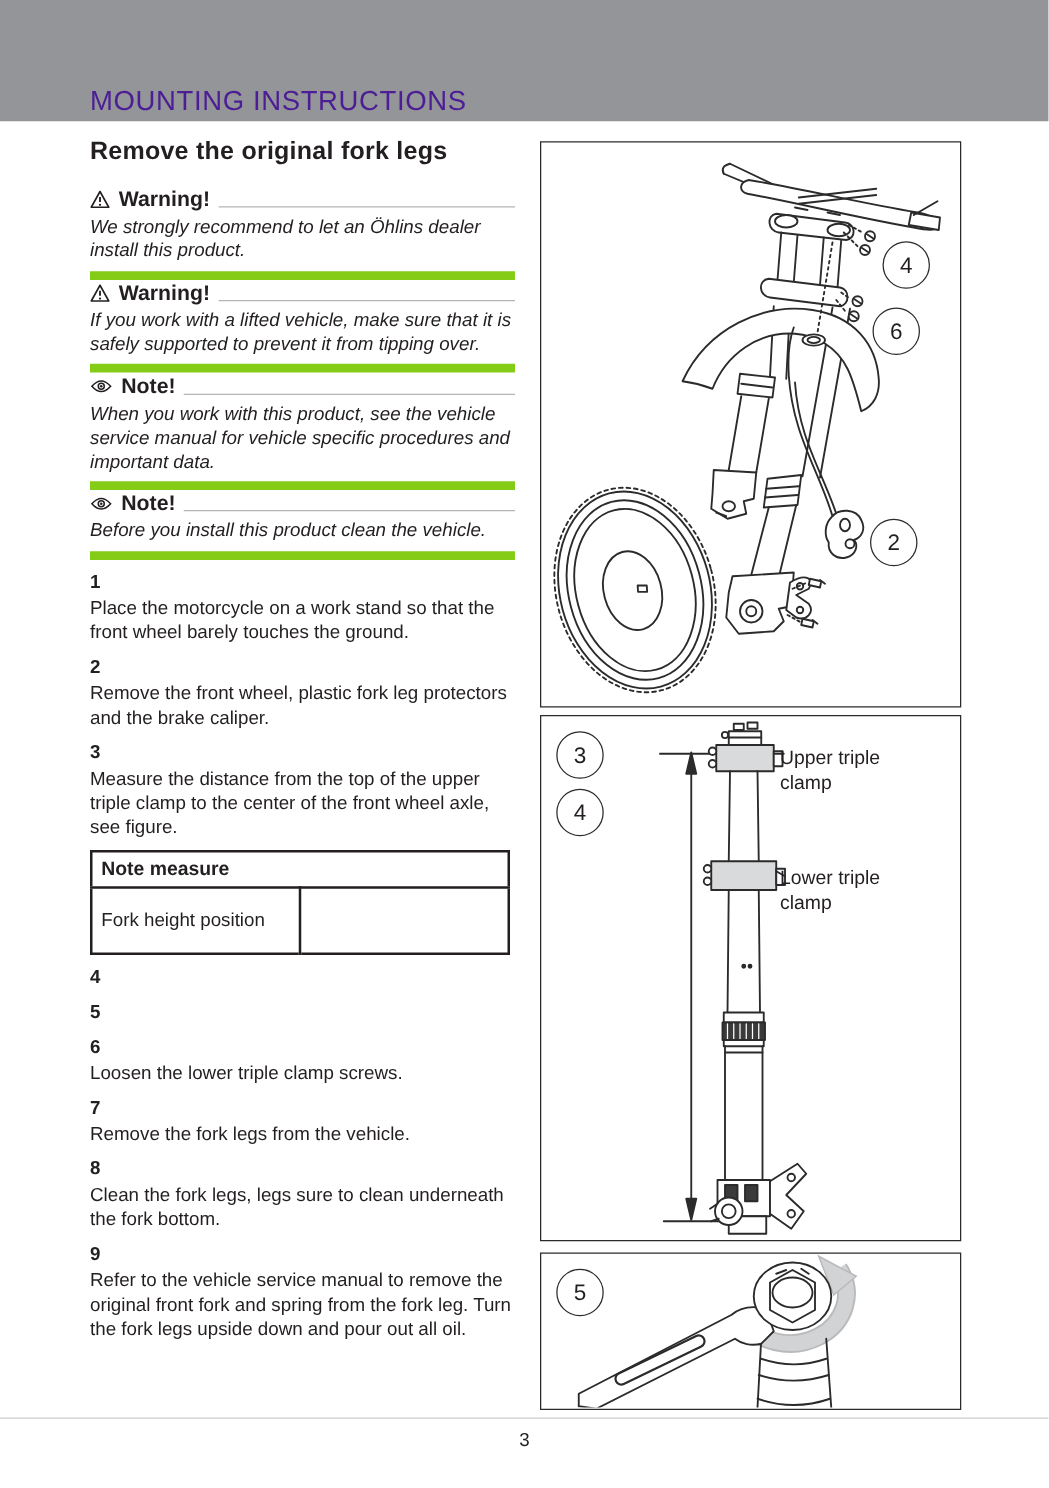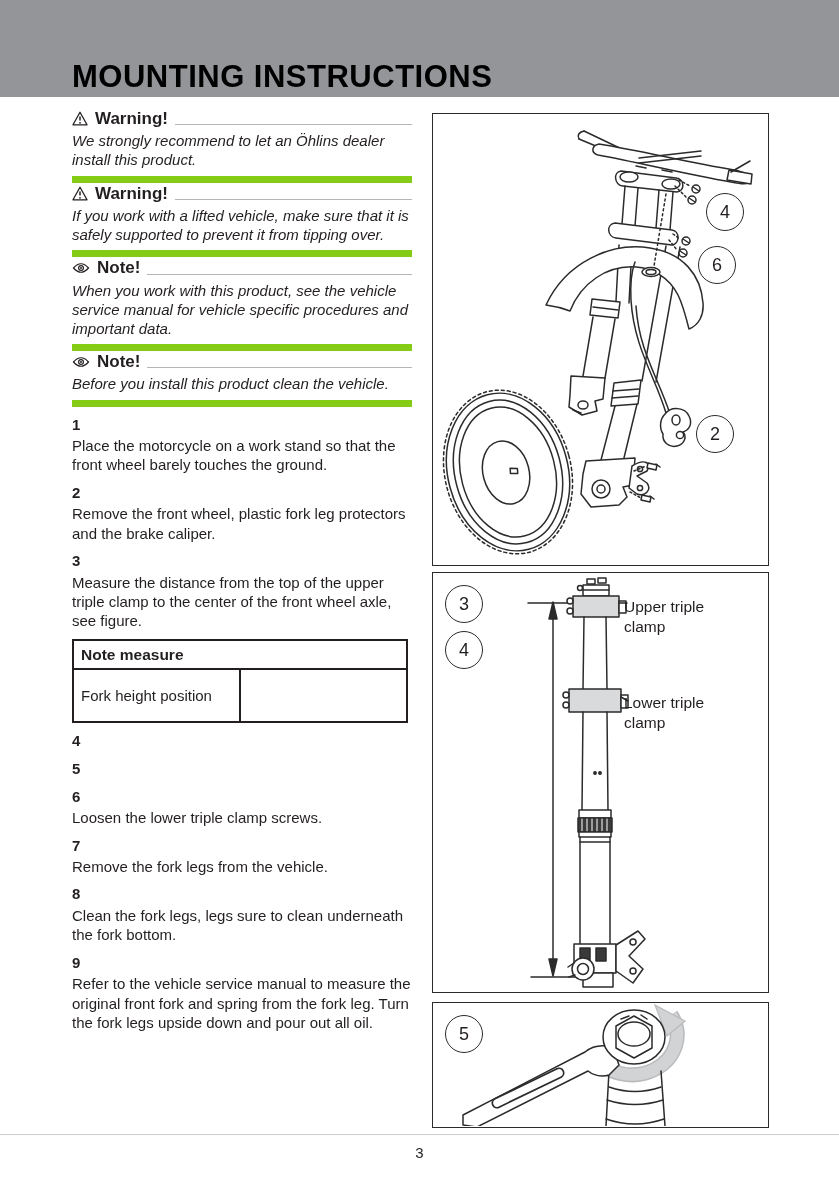--- a/index.html
+++ b/index.html
@@ -6,21 +6,21 @@
   .page{
     position:relative;width:839px;height:1190px;margin:0 auto;background:#fff;
     font-family:"Liberation Sans", sans-serif;color:#231f20;overflow:hidden;
   }
   
   .masthead{
     position:absolute;left:0;top:0;width:839px;height:97px;background:#939598;
     display:flex;align-items:flex-end;box-sizing:border-box;padding:0 0 5px 72px;
   }
   .masthead h1{
-    margin:0;color:#000000;font-size:31px;font-weight:bold;letter-spacing:.5px;line-height:1;
+    margin:0;color:#4c1d95;font-size:22px;font-weight:normal;letter-spacing:.5px;line-height:1;
   }
   
   .left-col{position:absolute;left:72px;top:108px;width:340px;}
   .section-heading{margin:2px 0 16px;font-size:20px;font-weight:bold;letter-spacing:.2px;}
   .alert{}
   .alert-head{display:flex;align-items:center;gap:7px;}
   .alert-title{font-size:17px;font-weight:bold;line-height:1.25;}
   .head-rule{flex:1;height:1px;background:#b5b5b5;align-self:flex-end;margin-bottom:4px;}
   .alert-body{
     margin:2px 0 0;padding-bottom:6px;border-bottom:7px solid #84cc16;
@@ -67,20 +67,21 @@
 <body>
 
 <div class="page">
 
   <header class="masthead">
     <h1>MOUNTING INSTRUCTIONS</h1>
   </header>
 
   <section class="left-col">
 
+    <h2 class="section-heading">Remove the original fork legs</h2>
 
     <div class="alert">
       <div class="alert-head">
         <span class="icon">
           <svg width="16" height="15" viewBox="0 0 16 15">
               <path d="M8 1.2 L15 13.8 H1 Z" fill="none" stroke="#231f20" stroke-width="1.3" stroke-linejoin="round"></path>
               <line x1="8" y1="5.6" x2="8" y2="9.6" stroke="#231f20" stroke-width="1.5"></line>
               <circle cx="8" cy="11.8" r="0.9" fill="#231f20"></circle>
             </svg>
         </span>
@@ -175,21 +176,21 @@
     <div class="step">
       <div class="step-num">7</div>
       <p class="step-text">Remove the fork legs from the vehicle.</p>
     </div>
     <div class="step">
       <div class="step-num">8</div>
       <p class="step-text">Clean the fork legs, legs sure to clean underneath the fork bottom.</p>
     </div>
     <div class="step">
       <div class="step-num">9</div>
-      <p class="step-text">Refer to the vehicle service manual to measure the original front fork and spring from the fork leg. Turn the fork legs upside down and pour out all oil.</p>
+      <p class="step-text">Refer to the vehicle service manual to remove the original front fork and spring from the fork leg. Turn the fork legs upside down and pour out all oil.</p>
     </div>
   </section>
 
   <figure class="fig fig1">
     <svg width="334" height="450" viewBox="0 0 334 450">
 
       <g transform="rotate(-15 75 358)">
         <ellipse class="ln" cx="75" cy="358" rx="63" ry="83" stroke-dasharray="3 3"></ellipse>
         <ellipse class="ln fw" cx="75" cy="358" rx="60" ry="80"></ellipse>
         <ellipse class="ln" cx="75" cy="358" rx="53" ry="73"></ellipse>

